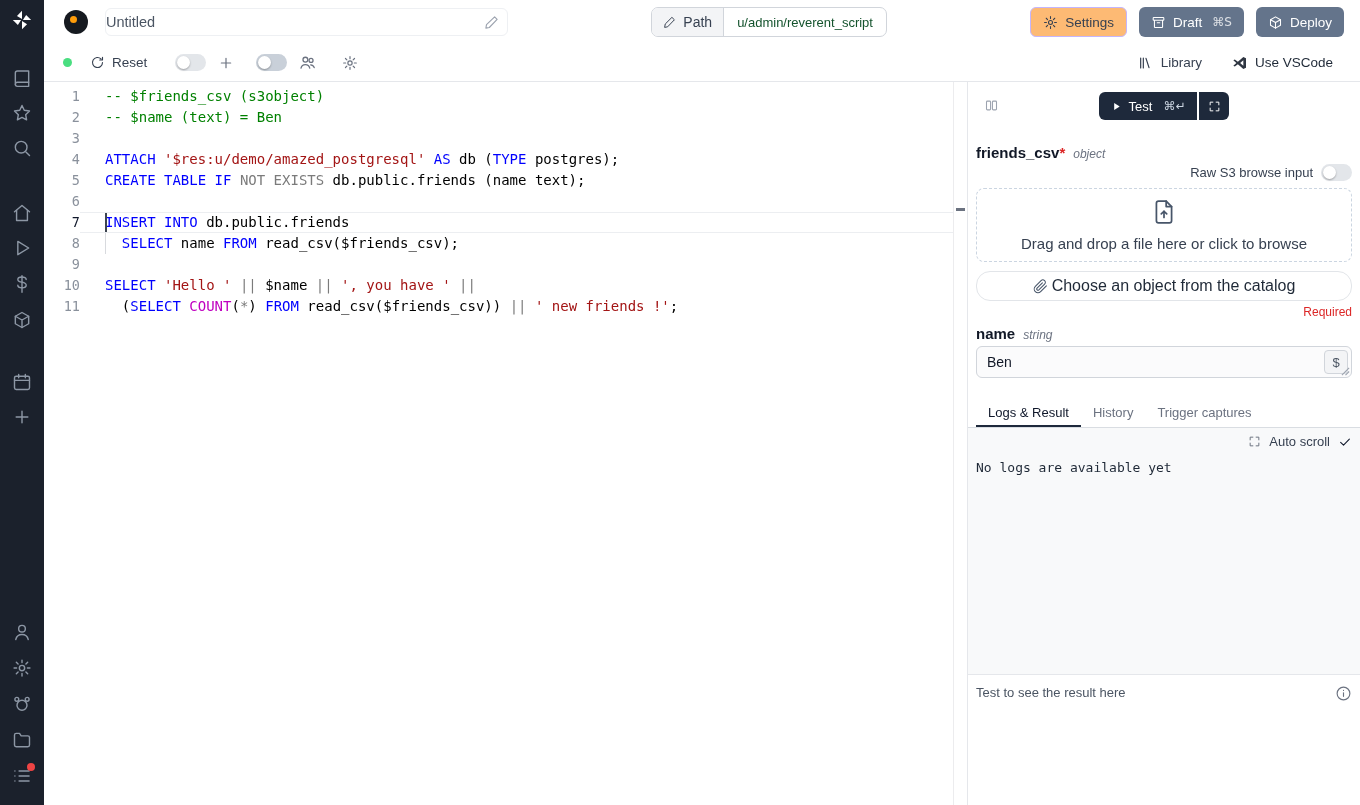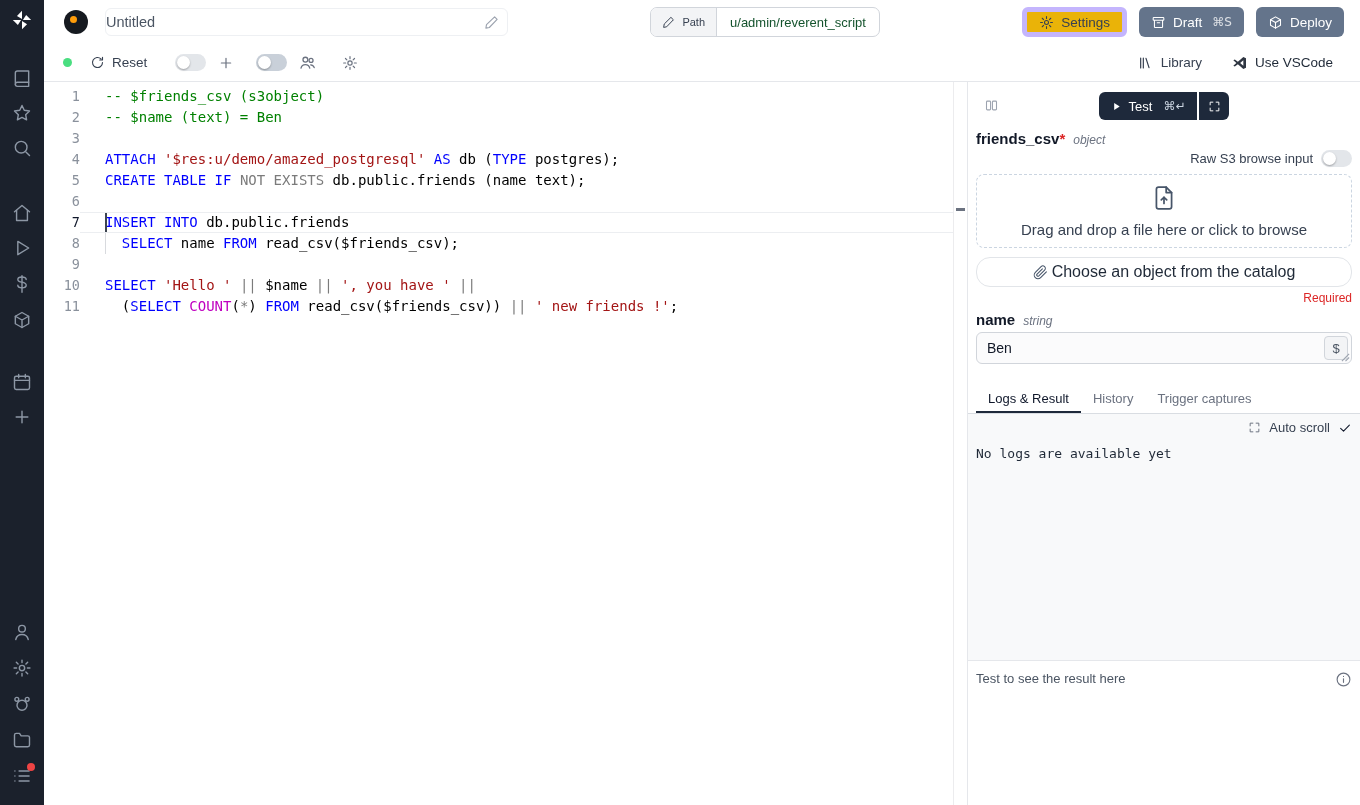--- a/index.html
+++ b/index.html
@@ -23,26 +23,26 @@
   .main{flex:1;display:flex;flex-direction:column;min-width:0}
   .topbar{height:44px;display:flex;align-items:center;padding:0 16px 0 20px}
   .lang-icon{width:24px;height:24px;border-radius:50%;background:#161a20;position:relative;flex:0 0 24px}
   .lang-icon::after{content:"";position:absolute;left:6px;top:6px;width:7px;height:7px;border-radius:50%;background:#ff9d0a}
   .title-box{width:403px;height:28px;margin-left:17px;display:flex;align-items:center;justify-content:space-between;
       border:1px solid #eef0f3;border-radius:6px;padding:0 8px 0 0}
   .title-text{font-size:14.5px;color:#4b5563}
   .icon-g{color:#9ca3af}.icon-g svg,.mini svg{display:block;stroke:currentColor;fill:none;stroke-width:1.8;stroke-linecap:round;stroke-linejoin:round}
   .path-group{display:flex;align-items:center;height:30px;margin:0 auto;border:1px solid #d1d5db;border-radius:7px;overflow:hidden;background:#fff;cursor:pointer}
   .path-label{display:flex;align-items:center;gap:7px;background:#f3f4f6;height:100%;padding:0 11px;
-      font-size:11px;color:#374151;border-right:1px solid #d1d5db}
+      font-size:14px;color:#374151;border-right:1px solid #d1d5db}
   .path-value{padding:0 13px;font-size:13px;color:#14532d}
   .hdr-right{display:flex;align-items:center;gap:12px}
   .btn{display:inline-flex;align-items:center;gap:7px;height:30px;padding:0 12px;border-radius:6px;
       font-size:13.5px;cursor:pointer;border:none;background:none}
-  .btn.light{background:#eab308;border:5px solid #c4b5fd;color:#374151}
+  .btn.light{background:#fdba74;border:1px solid #c4b5fd;color:#374151}
   .btn.slate{background:#64748b;color:#fff}
   .btn svg{display:block;stroke:currentColor;fill:none;stroke-width:1.7;stroke-linecap:round;stroke-linejoin:round}
   .kbd{font-family:"DejaVu Sans",sans-serif;font-size:12px;opacity:.78;margin-left:3px}
 
   
   .toolbar{height:38px;display:flex;align-items:center;border-bottom:1px solid #e5e7eb;padding:0 27px 0 19px}
   .status-dot{width:9px;height:9px;border-radius:50%;background:#4ade80;flex:0 0 9px}
   .tbtn{display:inline-flex;align-items:center;gap:7px;font-size:13.5px;color:#374151;cursor:pointer}
   .tbtn svg{display:block;stroke:currentColor;fill:none;stroke-width:1.8;stroke-linecap:round;stroke-linejoin:round}
   .toggle{width:31px;height:17px;border-radius:9px;background:#e3e6ea;position:relative;cursor:pointer}
@@ -73,21 +73,21 @@
   .test-row{position:relative;height:28px;margin-top:10px}
   .panel-toggle{position:absolute;left:16px;top:6px;color:#9ca3af;cursor:pointer}
   .panel-toggle svg{display:block;stroke:currentColor;fill:none;stroke-width:1.7}
   .test-group{display:flex;width:fit-content;margin:0 auto;gap:2px;height:28px}
   .test-btn{display:flex;align-items:center;gap:7px;background:#1e293b;color:#fff;border-radius:6px 0 0 6px;
       padding:0 12px;font-size:13px;font-weight:500;cursor:pointer}
   .test-kbd{font-family:"DejaVu Sans",sans-serif;font-size:12px;color:#cbd5e1;font-weight:400;margin-left:4px}
   .test-expand{width:30px;background:#1e293b;border-radius:0 6px 6px 0;display:flex;align-items:center;justify-content:center;cursor:pointer}
   .test-expand svg,.test-btn svg{display:block;stroke:#fff;fill:none;stroke-width:1.8;stroke-linecap:round;stroke-linejoin:round}
 
-  .arg-name-row{display:flex;align-items:baseline;gap:8px;margin-top:10px}
+  .arg-name-row{display:flex;align-items:baseline;gap:8px;margin-top:24px}
   .arg-name{font-size:15px;font-weight:700;color:#111827}
   .req-star{color:#dc2626}
   .arg-type{font-size:12px;font-style:italic;color:#6b7280}
   .raw-row{display:flex;align-items:center;justify-content:flex-end;gap:8px;margin-top:3px;font-size:13px;color:#374151}
   .dropzone{margin-top:7px;height:74px;border:1.5px dashed #cbd5e1;border-radius:8px;display:flex;flex-direction:column;
       align-items:center;justify-content:center;gap:10px;cursor:pointer;background:#fff}
   .dropzone-text{font-size:15px;color:#374151}
   .dz-icon svg{display:block;stroke:#475569;fill:none;stroke-width:1.6;stroke-linecap:round;stroke-linejoin:round}
   .catalog-btn{margin-top:9px;height:30px;width:100%;border:1px solid #e2e5e9;border-radius:14px;background:#fff;
       display:flex;align-items:center;justify-content:center;gap:4px;font-size:16px;color:#1f2937;font-weight:500;cursor:pointer}

